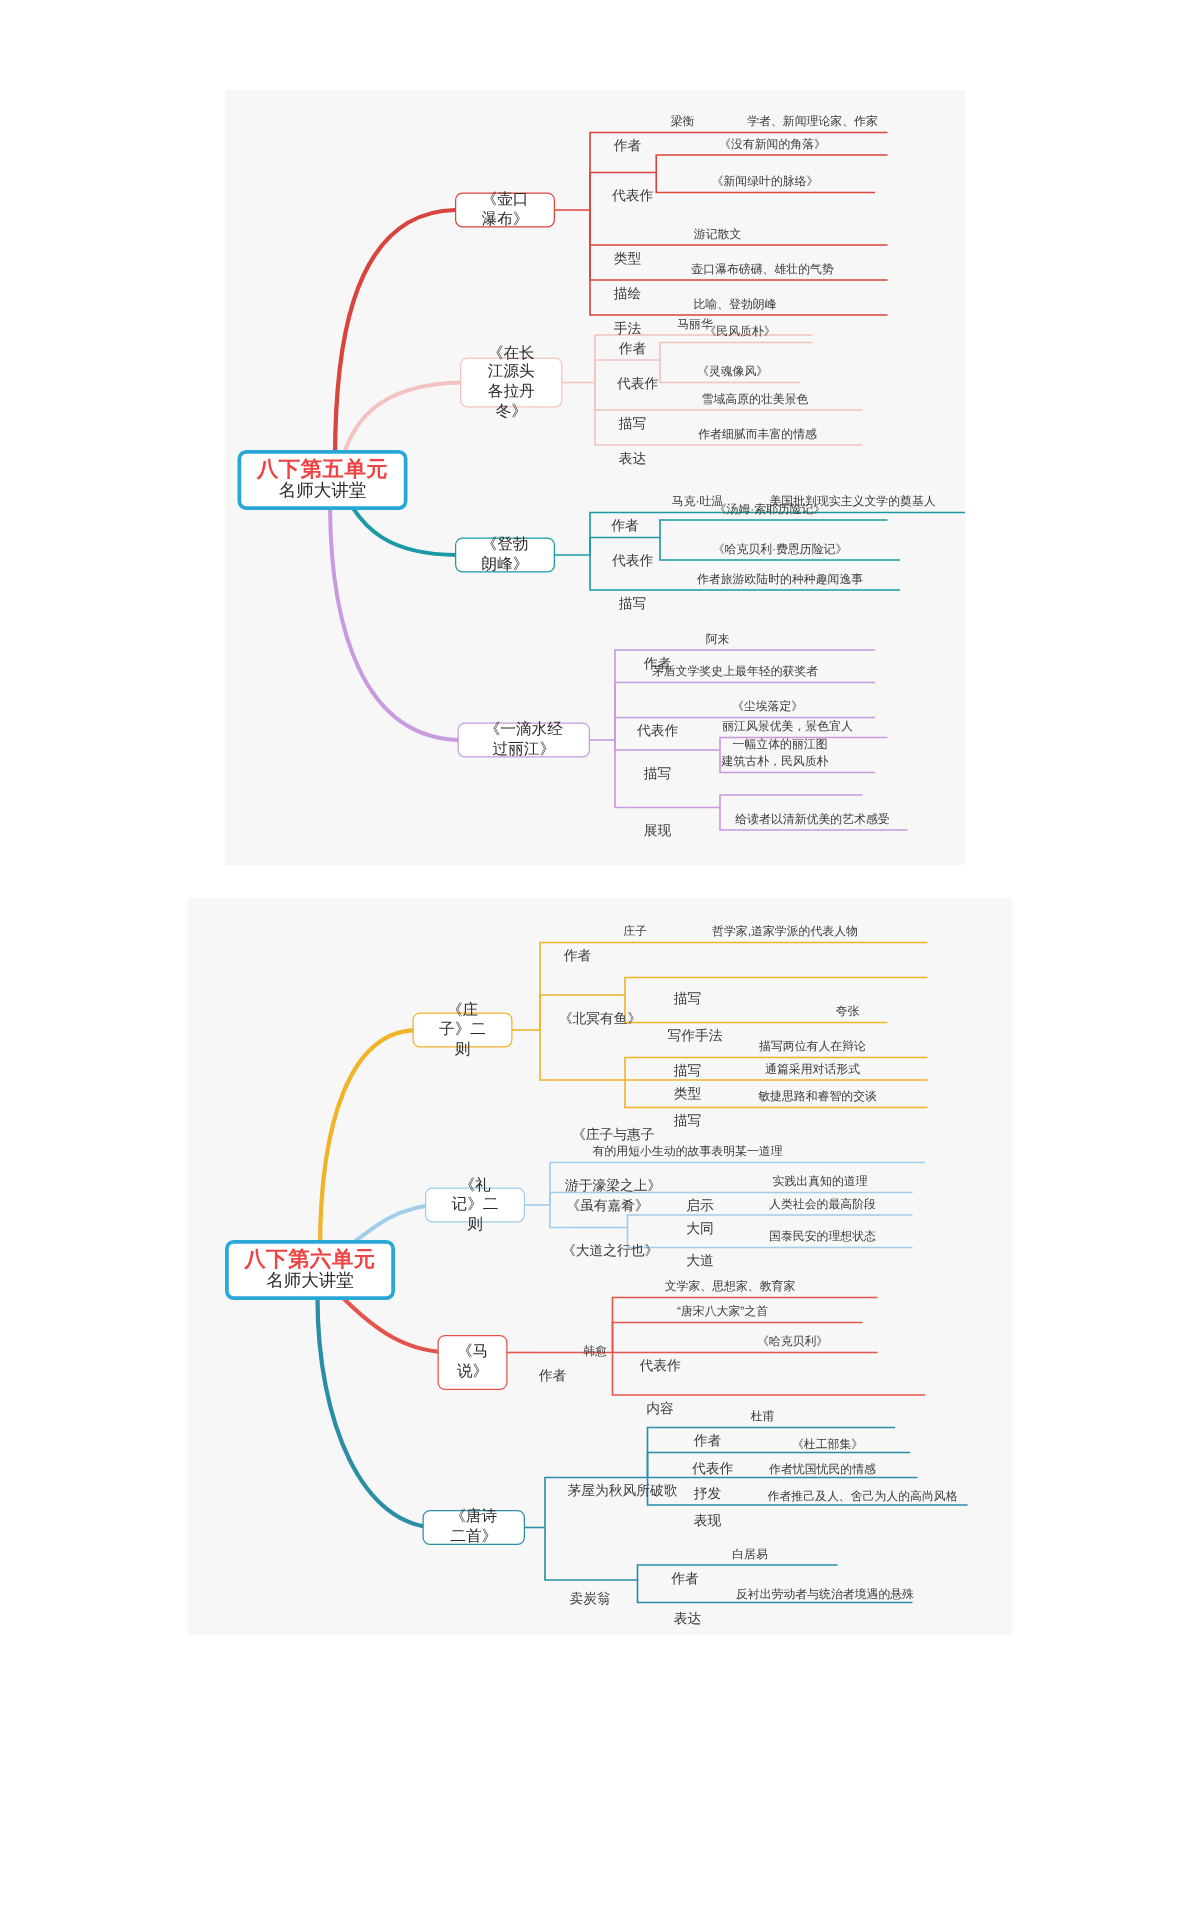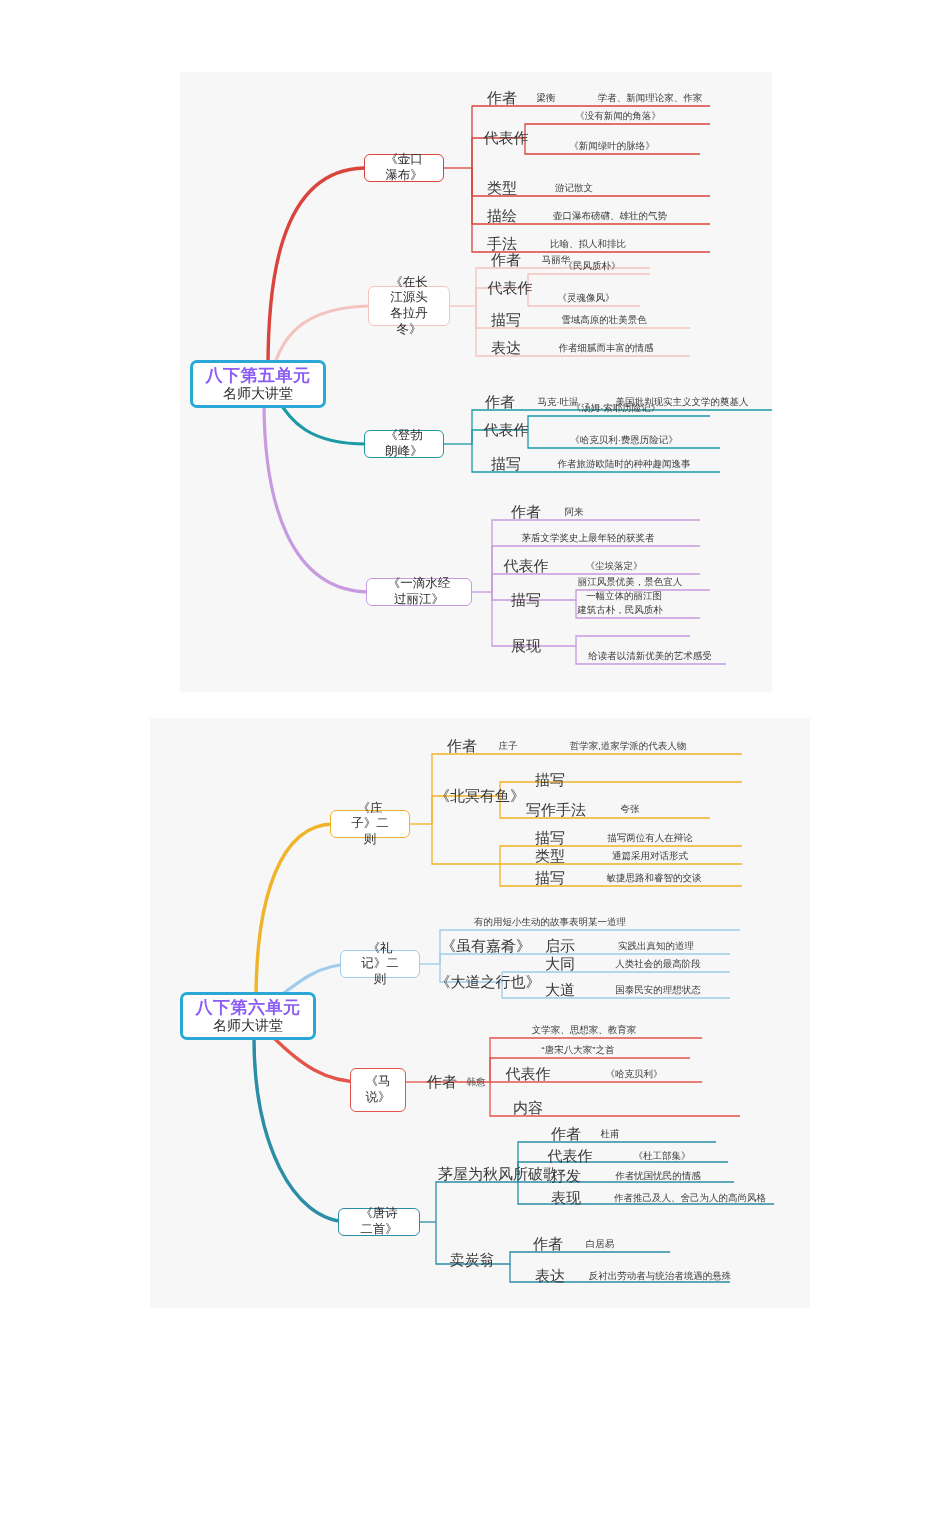--- a/index.html
+++ b/index.html
@@ -14,24 +14,24 @@
   .mindmap-canvas{position:absolute;background:#f7f7f7;}
   #map1{left:180px;top:72px;width:592px;height:620px;}
   #map2{left:150px;top:718px;width:660px;height:590px;}
   .mindmap-canvas svg{position:absolute;left:0;top:0;overflow:visible;}
   .node{position:absolute;box-sizing:border-box;background:#fff;
         display:flex;align-items:center;justify-content:center;text-align:center;}
   .root-node{
      border:3px solid #29a8d8;border-radius:7px;background:#fff;
      flex-direction:column;line-height:1.18;
   }
-  .root-title{font-weight:bold;font-size:17px;color:#8b5cf6;letter-spacing:.5px;}
+  .root-title{font-weight:bold;font-size:17px;color:#ef4444;letter-spacing:.5px;}
   .root-sub{font-size:14px;color:#2a2a2a;font-family:"Liberation Serif","DejaVu Serif",serif;}
   .topic-node{border-radius:6px;font-size:12.5px;color:#2b2b2b;padding:2px 20px;line-height:1.25;}
-  .leaf-label{position:absolute;font-size:15px;color:#3a3a3a;white-space:pre;line-height:1.25;}
+  .leaf-label{position:absolute;font-size:11px;color:#3a3a3a;white-space:pre;line-height:1.25;margin-top:20px;}
   .leaf-text{position:absolute;font-size:9.5px;color:#3a3a3a;white-space:pre;line-height:1.25;}
   .lbl-center{transform:translate(-50%,-50%);}
 </style>
 </head>
 <body>
 
 <div class="page">
 
   <div class="mindmap-canvas" id="map1">
 
@@ -107,21 +107,21 @@
     <div class="leaf-text  lbl-center" style="left:366px;top:26px;">梁衡</div>
     <div class="leaf-text  lbl-center" style="left:470px;top:26px;">学者、新闻理论家、作家</div>
     <div class="leaf-label lbl-center" style="left:326px;top:66px;">代表作</div>
     <div class="leaf-text  lbl-center" style="left:438px;top:44px;">《没有新闻的角落》</div>
     <div class="leaf-text  lbl-center" style="left:432px;top:74px;">《新闻绿叶的脉络》</div>
     <div class="leaf-label lbl-center" style="left:322px;top:116px;">类型</div>
     <div class="leaf-text  lbl-center" style="left:394px;top:116px;">游记散文</div>
     <div class="leaf-label lbl-center" style="left:322px;top:144px;">描绘</div>
     <div class="leaf-text  lbl-center" style="left:430px;top:144px;">壶口瀑布磅礴、雄壮的气势</div>
     <div class="leaf-label lbl-center" style="left:322px;top:172px;">手法</div>
-    <div class="leaf-text  lbl-center" style="left:408px;top:172px;">比喻、拟人和排比</div>
+    <div class="leaf-text  lbl-center" style="left:408px;top:172px;">比喻、登勃朗峰</div>
 
     <div class="leaf-label lbl-center" style="left:326px;top:188px;">作者</div>
     <div class="leaf-text  lbl-center" style="left:376px;top:188px;">马丽华</div>
     <div class="leaf-label lbl-center" style="left:330px;top:216px;">代表作</div>
     <div class="leaf-text  lbl-center" style="left:412px;top:194px;">《民风质朴》</div>
     <div class="leaf-text  lbl-center" style="left:406px;top:226px;">《灵魂像风》</div>
     <div class="leaf-label lbl-center" style="left:326px;top:248px;">描写</div>
     <div class="leaf-text  lbl-center" style="left:424px;top:248px;">雪域高原的壮美景色</div>
     <div class="leaf-label lbl-center" style="left:326px;top:276px;">表达</div>
     <div class="leaf-text  lbl-center" style="left:426px;top:276px;">作者细腻而丰富的情感</div>
@@ -213,22 +213,26 @@
     <div class="node topic-node" style="left:200px;top:350px;width:56px;height:44px;border:1.6px solid #e4544a;">《马说》</div>
     <div class="node topic-node" style="left:188px;top:490px;width:82px;height:28px;border:1.6px solid #2b8da6;">《唐诗二首》</div>
 
     <div class="leaf-label lbl-center" style="left:312px;top:28px;">作者</div>
     <div class="leaf-text  lbl-center" style="left:358px;top:28px;">庄子</div>
     <div class="leaf-text  lbl-center" style="left:478px;top:28px;">哲学家,道家学派的代表人物</div>
 
     <div class="leaf-label lbl-center" style="left:330px;top:78px;">《北冥有鱼》</div>
     <div class="leaf-label lbl-center" style="left:400px;top:62px;">描写</div>
     <div class="leaf-label lbl-center" style="left:406px;top:92px;">写作手法</div>
-    <div class="leaf-text  lbl-center" style="left:480px;top:92px;font-family:Liberation Mono, monospace;">夸张</div>
-
+    <div class="leaf-text  lbl-center" style="left:528px;top:92px;">夸张</div>
+
+    <div class="leaf-label" style="left:302px;top:136px;text-align:center;">
+      <div>《庄子与惠子</div>
+      <div>游于濠梁之上》</div>
+    </div>
     <div class="leaf-label lbl-center" style="left:400px;top:120px;">描写</div>
     <div class="leaf-text  lbl-center" style="left:500px;top:120px;">描写两位有人在辩论</div>
     <div class="leaf-label lbl-center" style="left:400px;top:138px;">类型</div>
     <div class="leaf-text  lbl-center" style="left:500px;top:138px;">通篇采用对话形式</div>
     <div class="leaf-label lbl-center" style="left:400px;top:160px;">描写</div>
     <div class="leaf-text  lbl-center" style="left:504px;top:160px;">敏捷思路和睿智的交谈</div>
 
     <div class="leaf-text  lbl-center" style="left:400px;top:204px;">有的用短小生动的故事表明某一道理</div>
     <div class="leaf-label lbl-center" style="left:336px;top:228px;">《虽有嘉肴》</div>
     <div class="leaf-label lbl-center" style="left:410px;top:228px;">启示</div>

